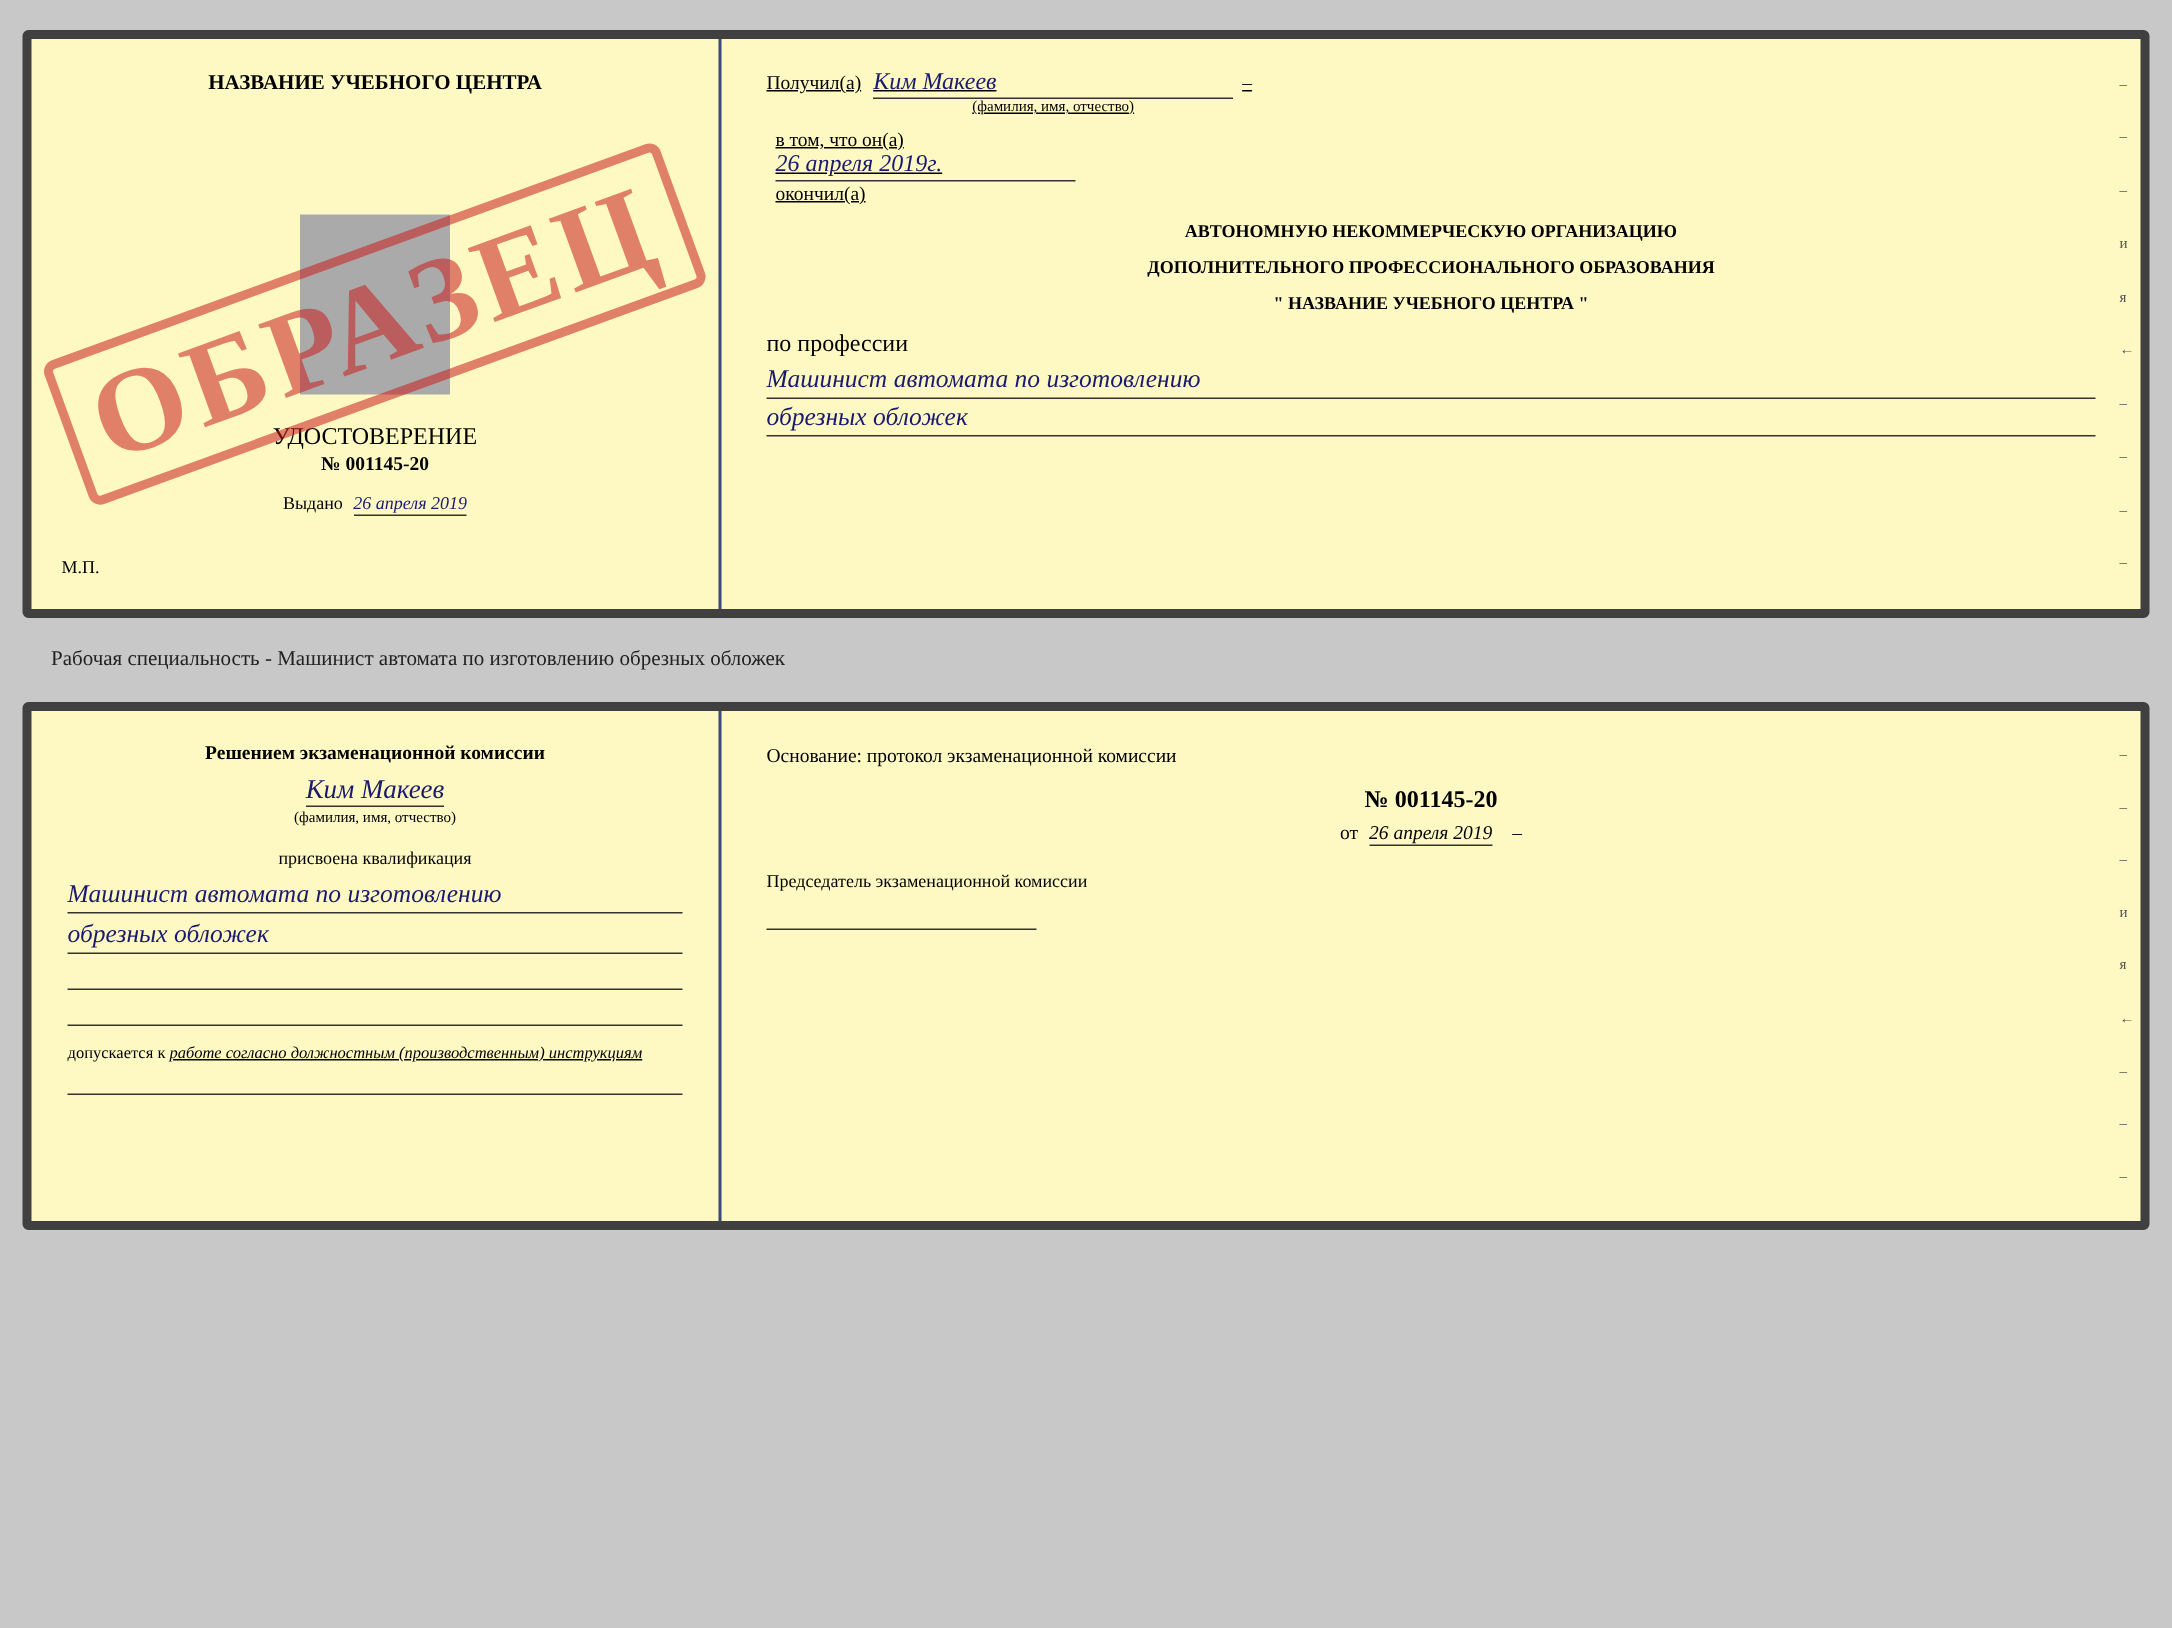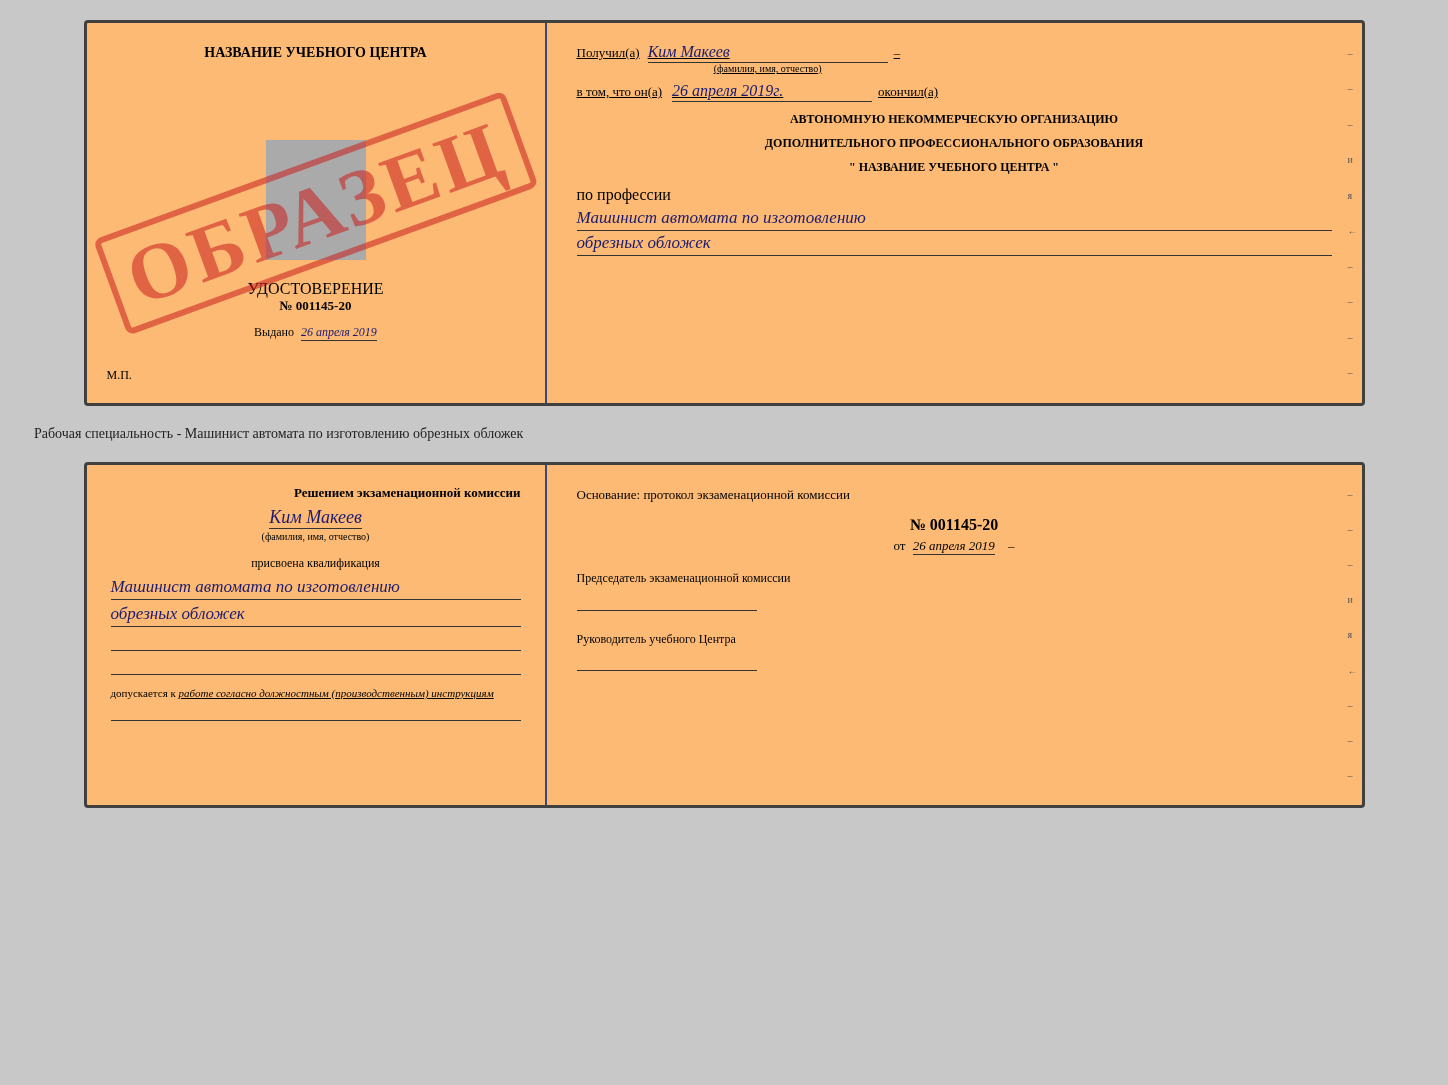--- a/index.html
+++ b/index.html
@@ -9,24 +9,24 @@
       width: 1448px;
       min-height: 1085px;
       display: flex;
       flex-direction: column;
       align-items: center;
       padding: 20px;
       gap: 16px;
     }
 
     .document-card {
-      background: #fdba74;
-      border: 3px solid #404040;
+      background: #fef9c3;
+      border: 6px solid #404040;
       border-radius: 4px;
-      width: 1281px;
+      width: 1418px;
       display: flex;
       position: relative;
       overflow: hidden;
     }
 
     .doc-left {
       width: 460px;
       min-height: 380px;
       border-right: 2px solid #3a4a7a;
       padding: 20px;
@@ -184,21 +184,21 @@
 
     .bottom-doc-right {
       flex: 1;
       padding: 20px 30px;
       position: relative;
     }
 
     .decision-text {
       font-size: 13px;
       font-weight: bold;
-      text-align: right;
+      text-align: center;
       margin-bottom: 6px;
     }
 
     .name-value {
       font-family: 'Georgia', serif;
       font-style: italic;
       font-size: 18px;
       color: #1a1a6e;
       text-align: center;
       display: block;
@@ -342,21 +342,21 @@
 
     <div class="field-row">
       <span class="field-label">Получил(а)</span>
       <span style="display:inline-flex; flex-direction:column; align-items:center; margin-left:4px;">
         <span class="field-value handwritten name-underline">Ким Макеев</span>
         <span class="field-sub">(фамилия, имя, отчество)</span>
       </span>
       <span class="dash">–</span>
     </div>
 
-    <div class="field-row" style="margin-top:6px;">
+    <div class="field-row" style="margin-top:6px;flex-direction:column;">
       <span class="field-label">в том, что он(а)</span>
       <span class="field-value handwritten" style="margin:0 6px;">26 апреля 2019г.</span>
       <span class="field-label">окончил(а)</span>
     </div>
 
     <div class="centered-text">АВТОНОМНУЮ НЕКОММЕРЧЕСКУЮ ОРГАНИЗАЦИЮ</div>
     <div class="centered-text">ДОПОЛНИТЕЛЬНОГО ПРОФЕССИОНАЛЬНОГО ОБРАЗОВАНИЯ</div>
     <div class="centered-text">"   НАЗВАНИЕ УЧЕБНОГО ЦЕНТРА   "</div>
 
     <div class="profession-label">по профессии</div>
@@ -419,24 +419,20 @@
       <span>от</span>
       <span style="font-style:italic; border-bottom:1px solid #333; padding-bottom:1px; margin-left:4px;">26 апреля 2019</span>
       <span style="margin-left:10px;">–</span>
     </div>
 
     <div class="signature-row">
       <div class="sig-label">Председатель экзаменационной комиссии</div>
       <span class="sig-line"></span>
     </div>
 
-    <div class="signature-row" style="margin-top:20px;">
-      <div class="sig-label">Руководитель учебного Центра</div>
-      <span class="sig-line"></span>
-    </div>
 
     <div class="side-marks">
       <span>–</span>
       <span>–</span>
       <span>–</span>
       <span>и</span>
       <span>я</span>
       <span>←</span>
       <span>–</span>
       <span>–</span>

